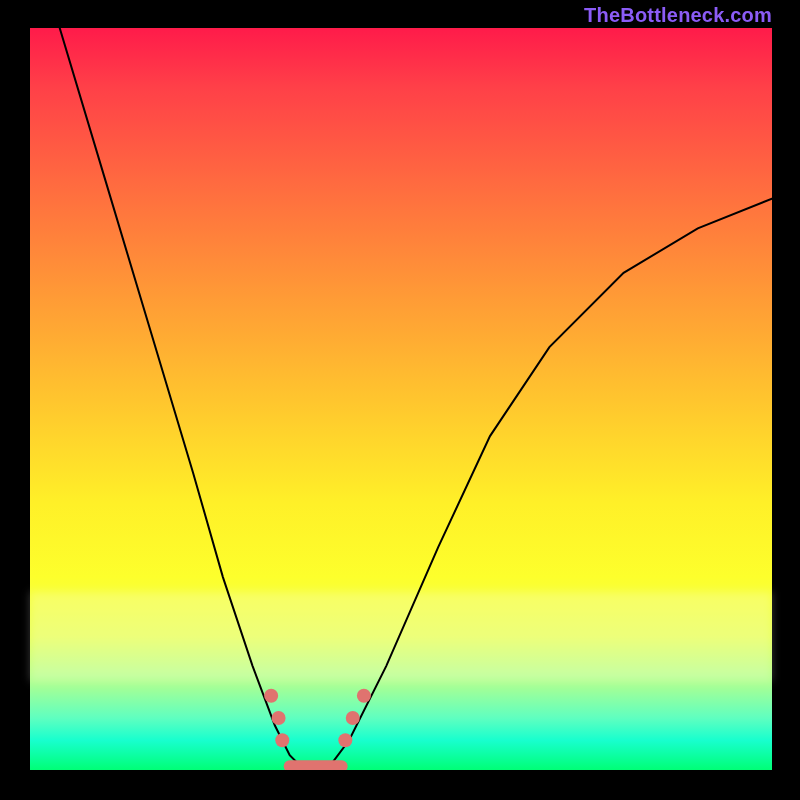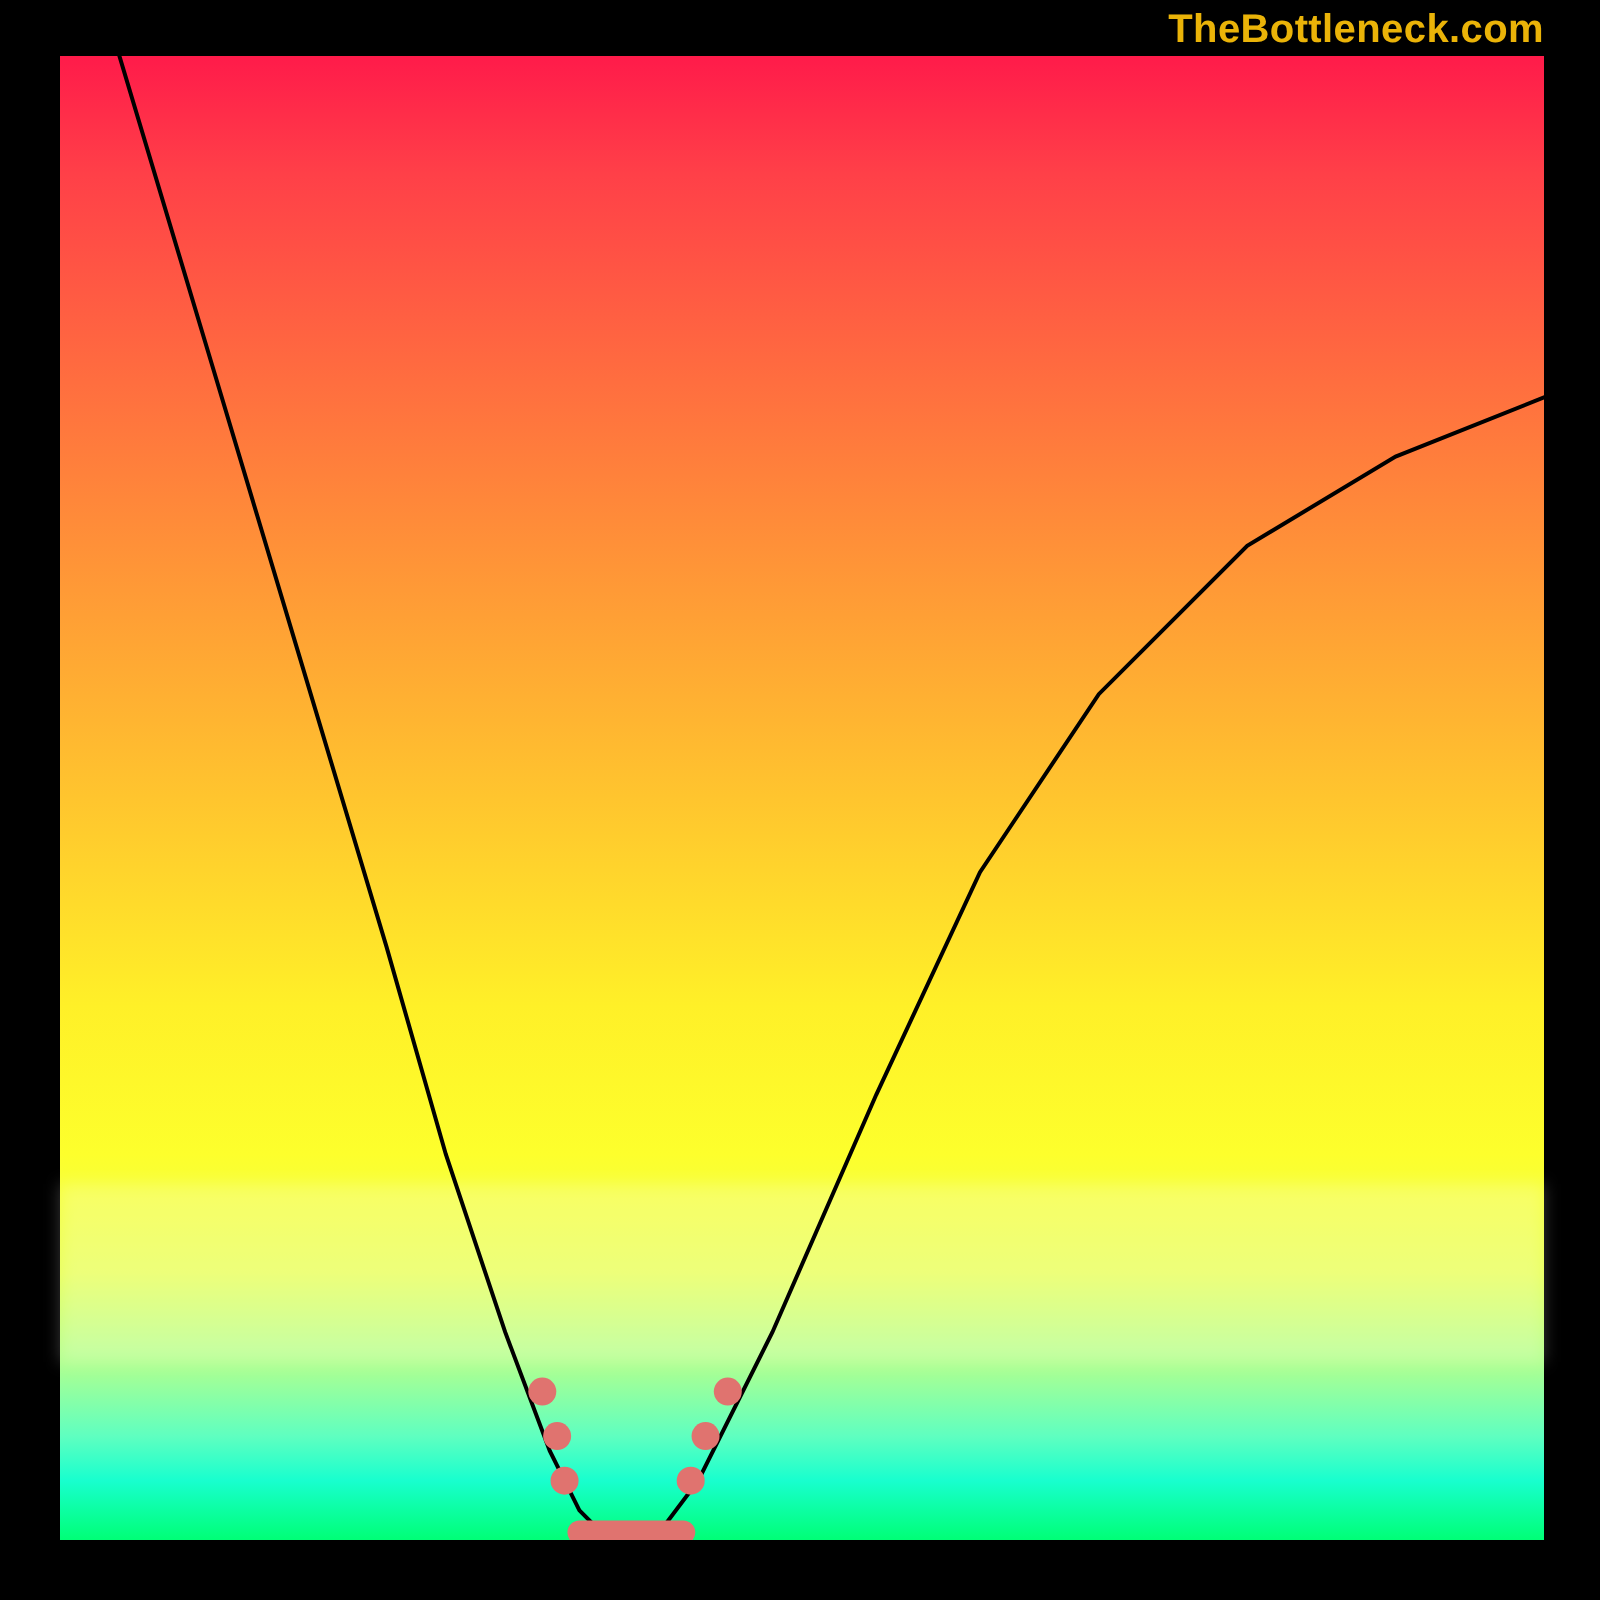--- a/index.html
+++ b/index.html
@@ -40,21 +40,21 @@
     background: rgba(255,255,255,0.22);
     filter: blur(4px);
   }
   .attribution {
     position: absolute;
     top: 4px;
     right: 28px;
     font-family: Arial, Helvetica, sans-serif;
     font-size: 20px;
     font-weight: 600;
-    color: #eab308;
+    color: #8b5cf6;
     letter-spacing: 0.2px;
   }
   svg.curve {
     position: absolute;
     left: 0;
     top: 0;
     width: 742px;
     height: 742px;
   }
   .curve-path {

